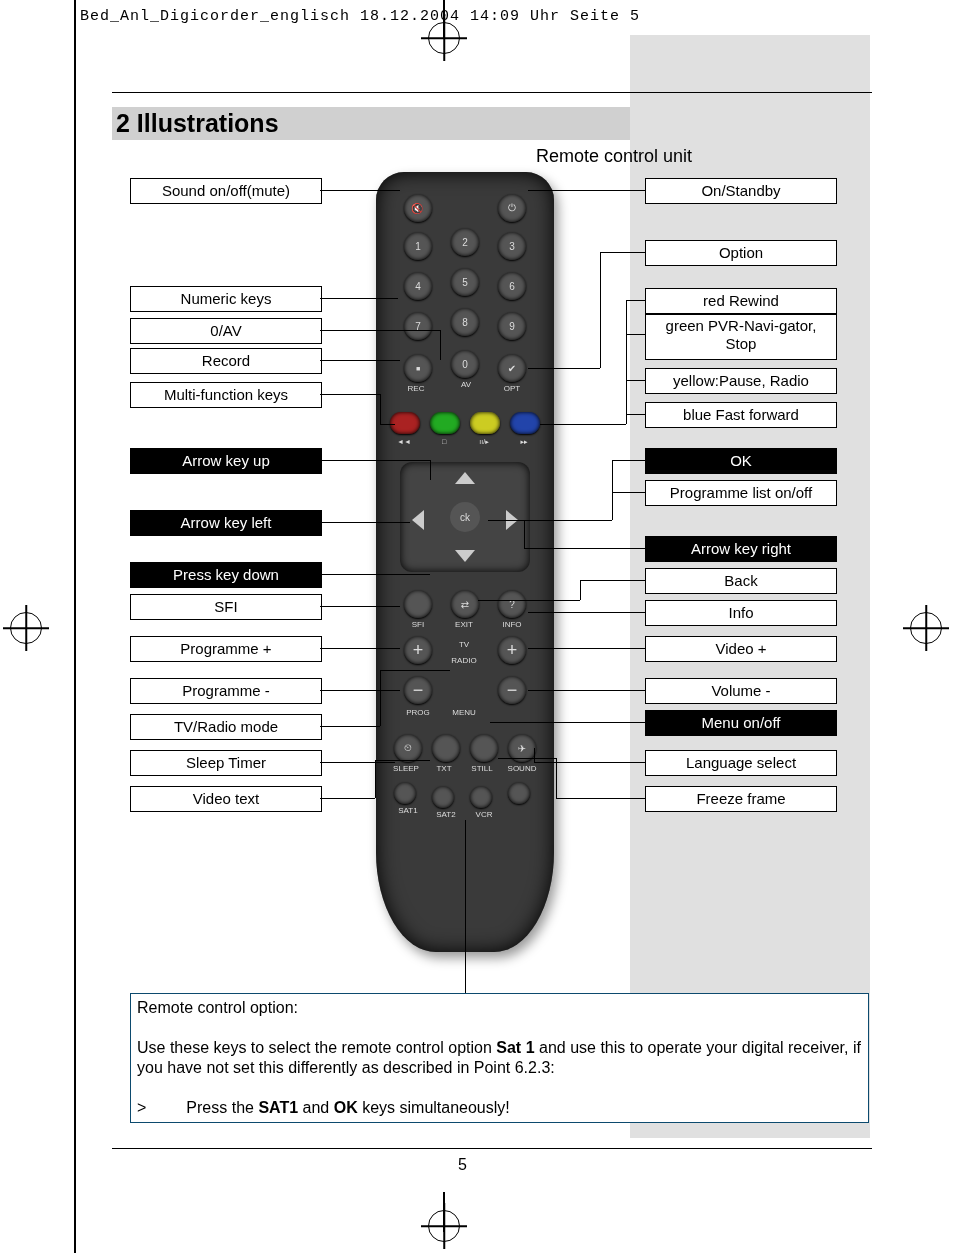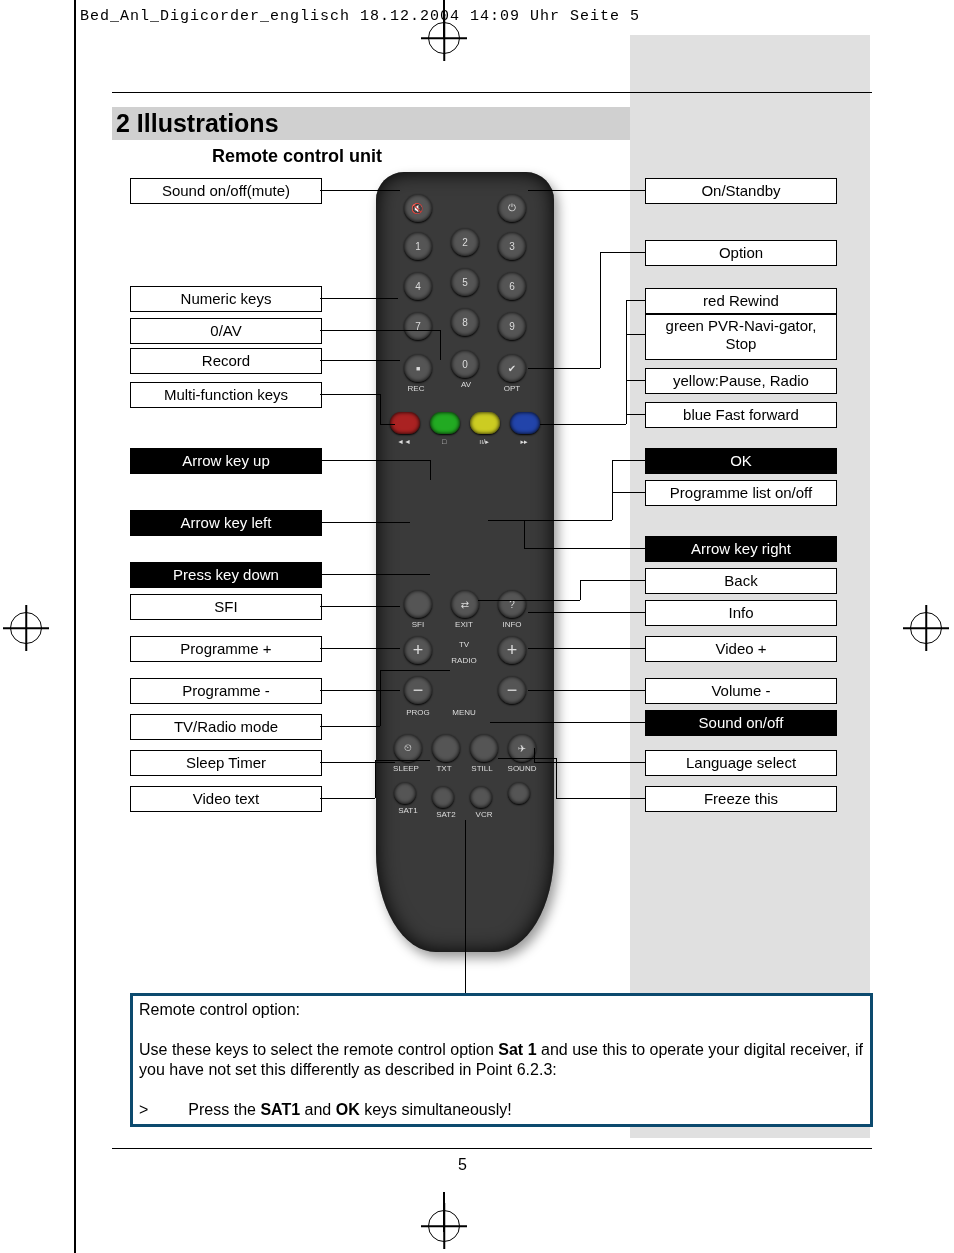--- a/index.html
+++ b/index.html
@@ -76,22 +76,22 @@
   }
   .title-bar {
     margin-top: 14px;
     background: #d0d0d0;
     padding: 2px 4px;
     font-size: 25px;
     font-weight: bold;
     width: 510px;
   }
   .subtitle {
-    text-align: left;
-    font-weight: bold;
+    text-align: right;
+    font-weight: normal;
     font-size: 18px;
     margin-top: 6px;
     width: 480px;
     margin-left: 100px;
   }
 
   
   .remote {
     position: absolute;
     top: 172px;
@@ -184,21 +184,21 @@
     background: #000;
     width: 1px;
   }
 
   
   .note {
     position: absolute;
     top: 993px;
     left: 130px;
     width: 725px;
-    border: 3px solid #0c4a6e;
+    border: 1px solid #0c4a6e;
     padding: 4px 6px;
     font-size: 16px;
     line-height: 20px;
     background: #fff;
   }
   .page-num {
     position: absolute;
     top: 1156px;
     left: 458px;
     font-size: 16px;
@@ -260,20 +260,27 @@
 
   <div class="rbtn colour" style="top:240px;left:14px;background:#a22"></div>
   <div class="rbtn colour" style="top:240px;left:54px;background:#2a2"></div>
   <div class="rbtn colour" style="top:240px;left:94px;background:#cc2"></div>
   <div class="rbtn colour" style="top:240px;left:134px;background:#24a"></div>
   <div class="lbl" style="top:266px;left:8px;font-size:7px">◄◄</div>
   <div class="lbl" style="top:266px;left:48px;font-size:7px">□</div>
   <div class="lbl" style="top:266px;left:88px;font-size:7px">ıı/▸</div>
   <div class="lbl" style="top:266px;left:128px;font-size:7px">▸▸</div>
 
+  <div class="dpad">
+    <div class="arrow up"></div>
+    <div class="arrow down"></div>
+    <div class="arrow leftarr"></div>
+    <div class="arrow rightarr"></div>
+    <div class="center">ck</div>
+  </div>
 
   <div class="rbtn" style="top:418px;left:28px"></div>
   <div class="rbtn" style="top:418px;left:75px">⇄</div>
   <div class="rbtn" style="top:418px;left:122px">?</div>
   <div class="lbl" style="top:448px;left:22px">SFI</div>
   <div class="lbl" style="top:448px;left:68px">EXIT</div>
   <div class="lbl" style="top:448px;left:116px">INFO</div>
 
   <div class="rbtn" style="top:464px;left:28px;font-size:18px">+</div>
   <div class="rbtn" style="top:464px;left:122px;font-size:18px">+</div>
@@ -391,28 +398,28 @@
 
 <div class="callout" style="top:600px;left:645px">Info</div>
 <div class="leader" style="top:612px;left:528px;width:117px"></div>
 
 <div class="callout" style="top:636px;left:645px">Video +</div>
 <div class="leader" style="top:648px;left:528px;width:117px"></div>
 
 <div class="callout" style="top:678px;left:645px">Volume -</div>
 <div class="leader" style="top:690px;left:528px;width:117px"></div>
 
-<div class="callout inverted" style="top:710px;left:645px">Sound on/off</div>
+<div class="callout inverted" style="top:710px;left:645px">Menu on/off</div>
 <div class="leader" style="top:722px;left:490px;width:155px"></div>
 
 <div class="callout" style="top:750px;left:645px">Language select</div>
 <div class="leader" style="top:762px;left:534px;width:111px"></div>
 <div class="leader-v" style="top:748px;left:534px;height:14px"></div>
 
-<div class="callout" style="top:786px;left:645px">Freeze this</div>
+<div class="callout" style="top:786px;left:645px">Freeze frame</div>
 <div class="leader" style="top:798px;left:556px;width:89px"></div>
 <div class="leader-v" style="top:758px;left:556px;height:40px"></div>
 <div class="leader" style="top:758px;left:498px;width:58px"></div>
 
 <div class="leader-v" style="top:820px;left:465px;height:173px"></div>
 
 <div class="note">
   <span>Remote control option:</span><br>
   <br>
   <span>Use these keys to select the remote control option </span><b>Sat 1</b><span> and use this to operate your digital receiver, if you have not set this differently as described in Point 6.2.3:</span><br><br>

